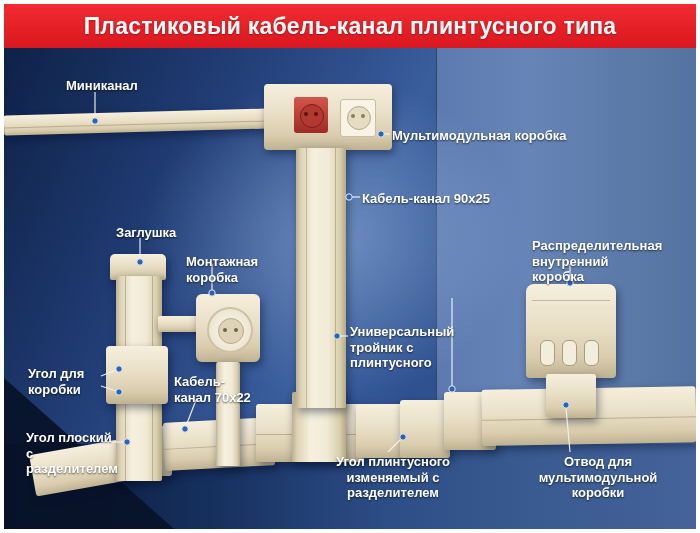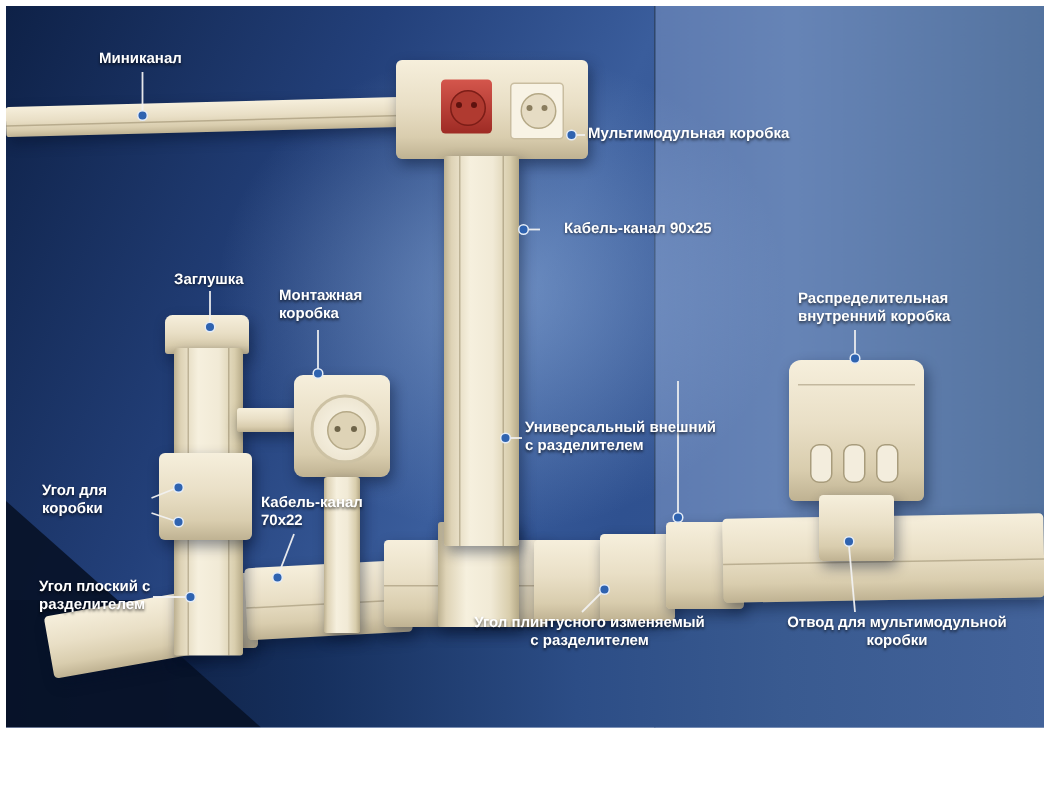--- a/index.html
+++ b/index.html
@@ -14,28 +14,31 @@
   .floor{left:0;top:396px;width:692px;height:85px;background:linear-gradient(90deg,#0a1734 0%,#16305e 30%,#2c4d86 55%,#395a90 75%,#43639a 100%);}
   .floor-wedge{left:0;top:330px;width:170px;height:151px;background:#081228;clip-path:polygon(0 0,100% 100%,0 100%);opacity:.92;}
 
   .part{position:absolute;background:linear-gradient(180deg,#f6efdc 0%,#e9dfc6 45%,#d9cdae 78%,#bfb292 100%);border-radius:3px;box-shadow:2px 4px 9px rgba(5,15,40,.45);}
   .part-v{background:linear-gradient(90deg,#bdb191 0%,#ded3b6 10%,#f6f0de 35%,#f1ead6 65%,#d9cead 88%,#b5a987 100%);}
   .seam{position:absolute;background:rgba(110,95,60,.35);}
   .module{position:absolute;border-radius:3px;}
   .circle{position:absolute;border-radius:50%;}
   .pin{position:absolute;width:4px;height:4px;border-radius:50%;background:#6e6449;}
 
-  .lbl{position:absolute;color:#ffffff;font-weight:bold;font-size:10px;line-height:1.2;text-shadow:0 1px 2px rgba(0,0,0,.65);}
+  .lbl{position:absolute;color:#ffffff;font-weight:bold;font-size:13px;line-height:1.2;text-shadow:0 1px 2px rgba(0,0,0,.65);}
   .leads{position:absolute;left:0;top:0;pointer-events:none;}
 </style>
 </head>
 <body>
 
 <div class="page">
 
+  <div class="header">
+    <h1>Пластиковый кабель-канал плинтусного типа</h1>
+  </div>
 
   <div class="scene">
 
     <div class="abs wall-right"></div>
     <div class="abs glow"></div>
     <div class="abs floor"></div>
     <div class="abs floor-wedge"></div>
 
     <div class="part" style="left:28px;top:398px;width:102px;height:42px;transform:rotate(-10deg);"></div>
     <div class="part" style="left:116px;top:378px;width:52px;height:50px;"></div>
@@ -128,25 +131,25 @@
         <circle cx="115" cy="344" r="3.2"></circle>
         <circle cx="181" cy="381" r="3.2"></circle>
         <circle cx="123" cy="394" r="3.2"></circle>
         <circle cx="399" cy="389" r="3.2"></circle>
         <circle cx="562" cy="357" r="3.2"></circle>
       </g>
     </svg>
 
     <div class="lbl" style="left:62px;top:30px;white-space:nowrap;">Миниканал</div>
     <div class="lbl" style="left:388px;top:80px;white-space:nowrap;">Мультимодульная коробка</div>
-    <div class="lbl" style="left:372px;top:143px;white-space:nowrap;">Кабель-канал 90х25</div>
+    <div class="lbl" style="left:358px;top:143px;white-space:nowrap;">Кабель-канал 90х25</div>
     <div class="lbl" style="left:112px;top:177px;white-space:nowrap;">Заглушка</div>
-    <div class="lbl" style="left:182px;top:188px;width:72px;">Монтажная коробка</div>
+    <div class="lbl" style="left:182px;top:206px;width:72px;">Монтажная коробка</div>
     <div class="lbl" style="left:528px;top:190px;width:125px;">Распределительная внутренний коробка</div>
-    <div class="lbl" style="left:346px;top:276px;width:132px;">Универсальный внешний с разделителем</div>
+    <div class="lbl" style="left:346px;top:276px;width:132px;">Универсальный тройник с плинтусного</div>
     <div class="lbl" style="left:24px;top:318px;width:72px;">Угол для коробки</div>
     <div class="lbl" style="left:170px;top:326px;width:82px;">Кабель-канал 70х22</div>
     <div class="lbl" style="left:22px;top:382px;width:90px;">Угол плоский с разделителем</div>
     <div class="lbl" style="left:308px;top:406px;width:162px;text-align:center;">Угол плинтусного изменяемый с разделителем</div>
     <div class="lbl" style="left:518px;top:406px;width:152px;text-align:center;">Отвод для мультимодульной коробки</div>
 
   </div>
 </div>
 
 </body></html>

